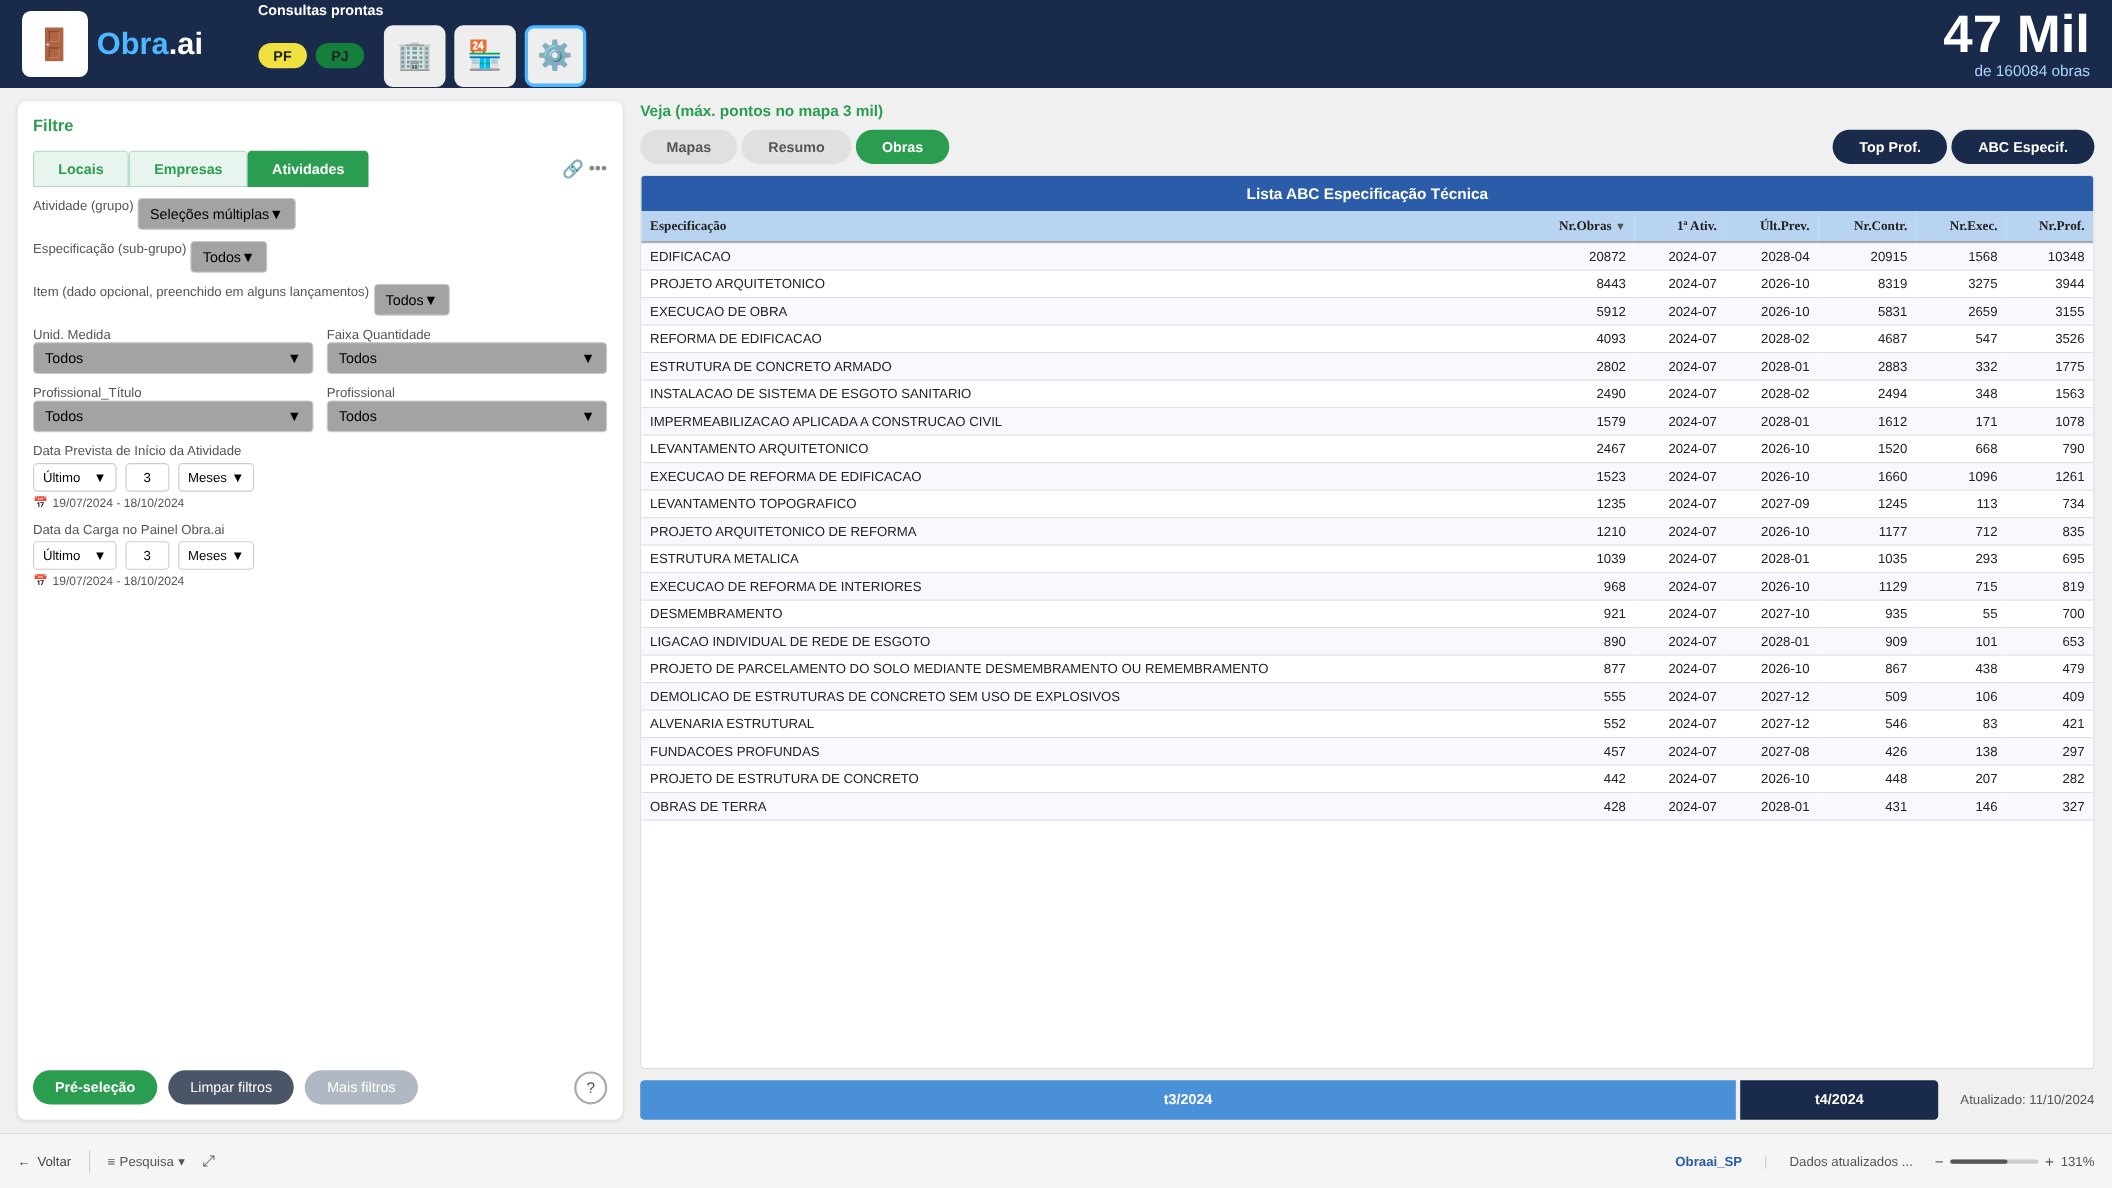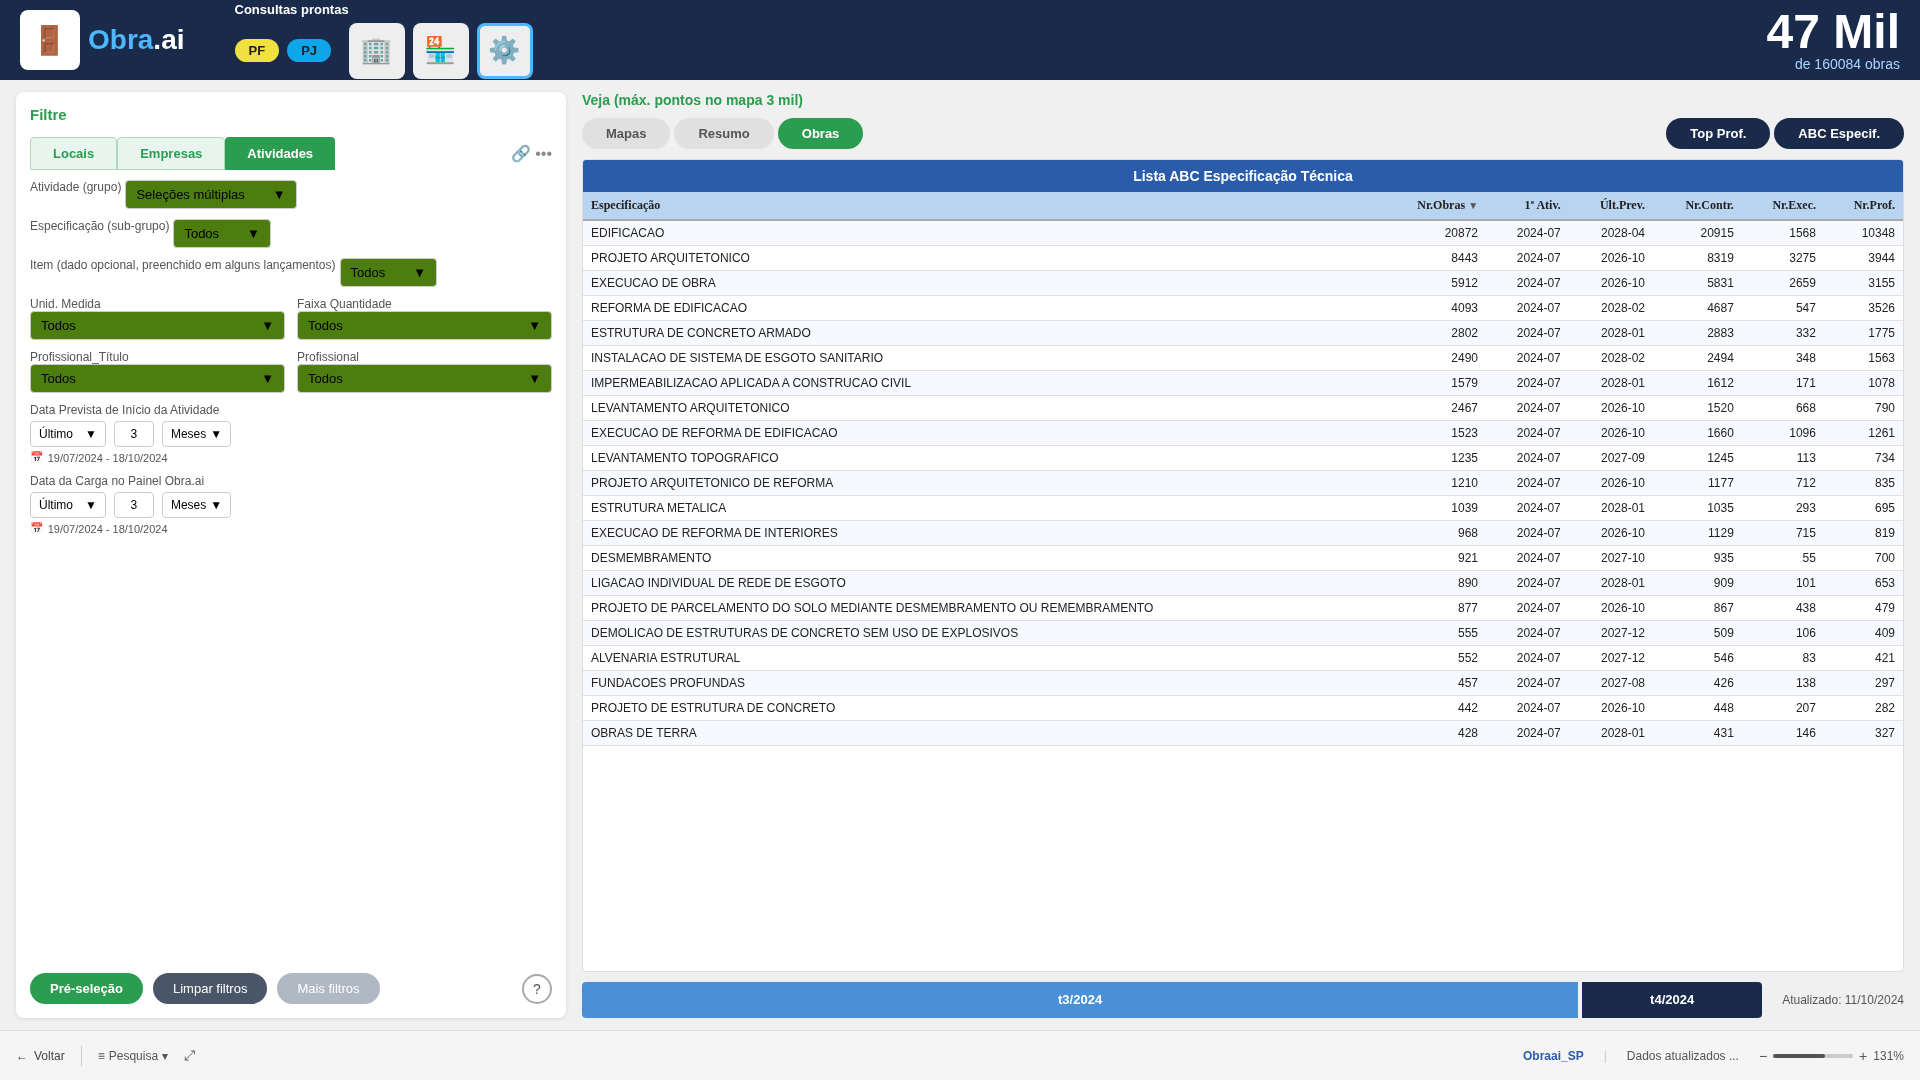--- a/index.html
+++ b/index.html
@@ -58,21 +58,21 @@
       background: #f0e040;
       border: none;
       border-radius: 12px;
       padding: 4px 14px;
       font-weight: bold;
       font-size: 13px;
       cursor: pointer;
       color: #222;
     }
     .btn-pj {
-      background: #0ea5e9;
+      background: #15803d;
       border: none;
       border-radius: 12px;
       padding: 4px 14px;
       font-weight: bold;
       font-size: 13px;
       cursor: pointer;
       color: #222;
     }
     .header-icons {
       display: flex;
@@ -170,24 +170,23 @@
       font-size: 12px;
       color: #555;
     }
     .select-box {
       display: flex;
       align-items: center;
       justify-content: space-between;
       border: 1px solid #ccc;
       border-radius: 4px;
       padding: 6px 10px;
-      background: #4d7c0f;
-      cursor: pointer;
-      font-size: 13px;
-      gap: 28px;
+      background: #a3a3a3;
+      cursor: pointer;
+      font-size: 13px;
     }
 
     .two-col {
       display: flex;
       gap: 12px;
     }
     .two-col > div {
       flex: 1;
     }
 

